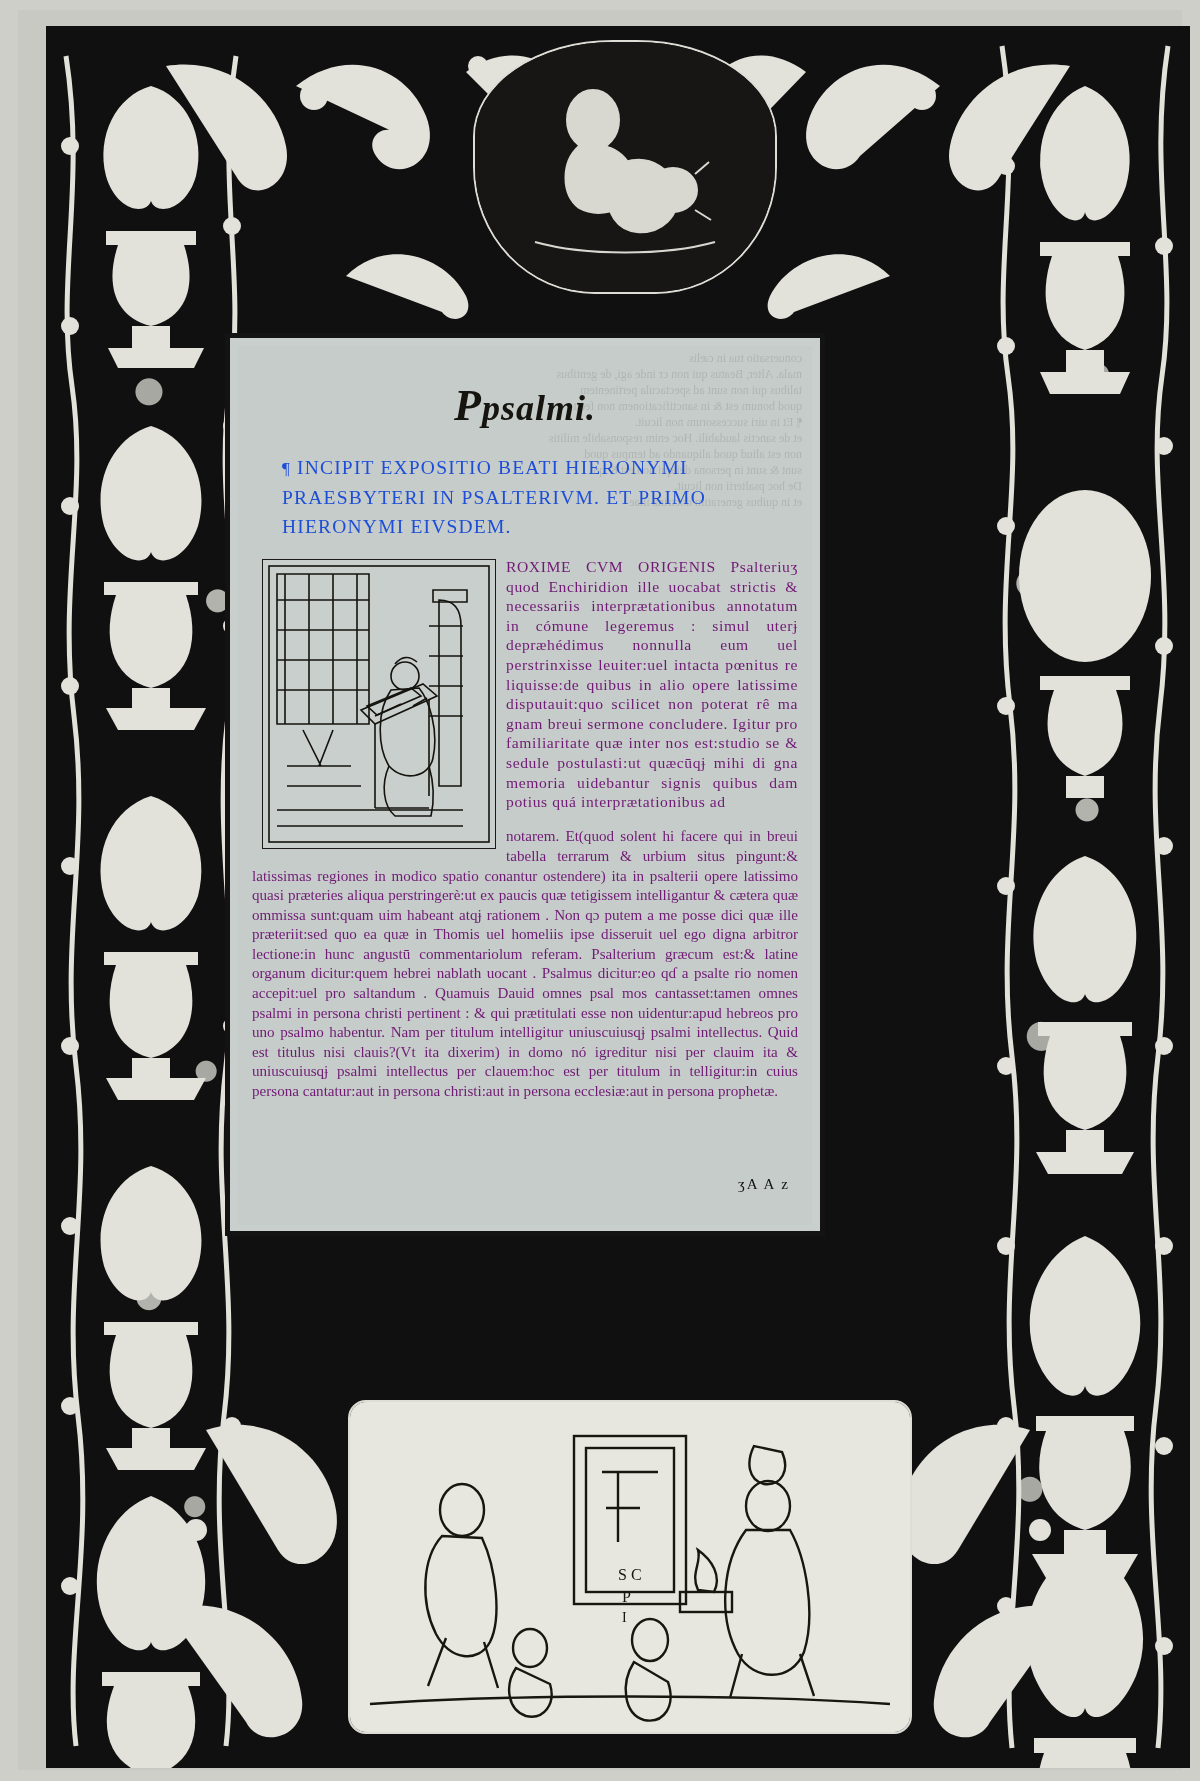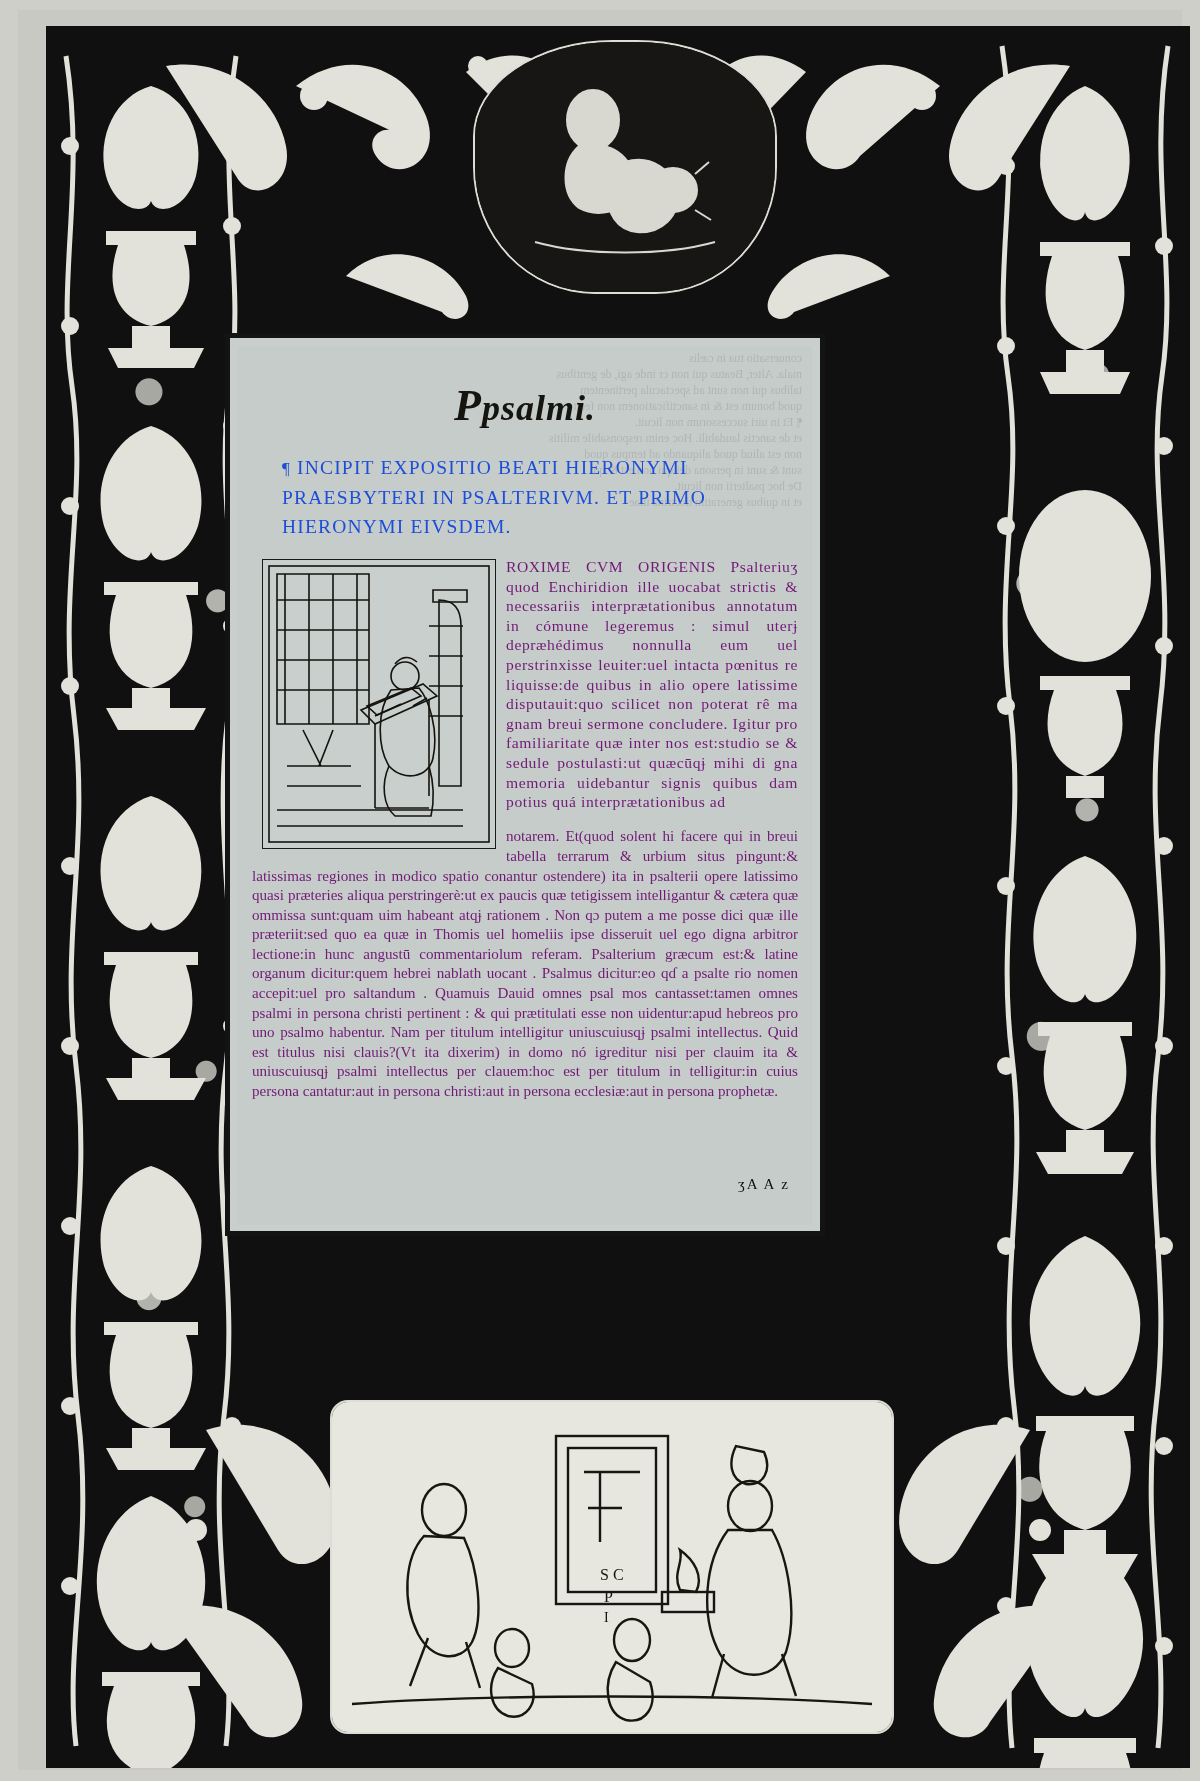--- a/index.html
+++ b/index.html
@@ -68,21 +68,21 @@
     background: #141313;
     border: 2px solid #ddddd6;
     overflow: hidden;
   }
   #vignette-top {
     left: 455px; top: 30px;
     width: 300px; height: 250px;
     border-radius: 46% 46% 40% 40% / 38% 38% 50% 50%;
   }
   #vignette-bottom {
-    left: 312px; top: 1390px;
+    left: 330px; top: 1390px;
     width: 560px; height: 330px;
     border-radius: 18px;
   }
   .vignette svg { display: block; width: 100%; height: 100%; }
 
   
   .side-col { position: absolute; top: 16px; height: 1742px; }
   #side-left  { left: 28px;  width: 210px; }
   #side-right { left: 962px; width: 210px; }
   .band { position: absolute; left: 28px; width: 1144px; }

